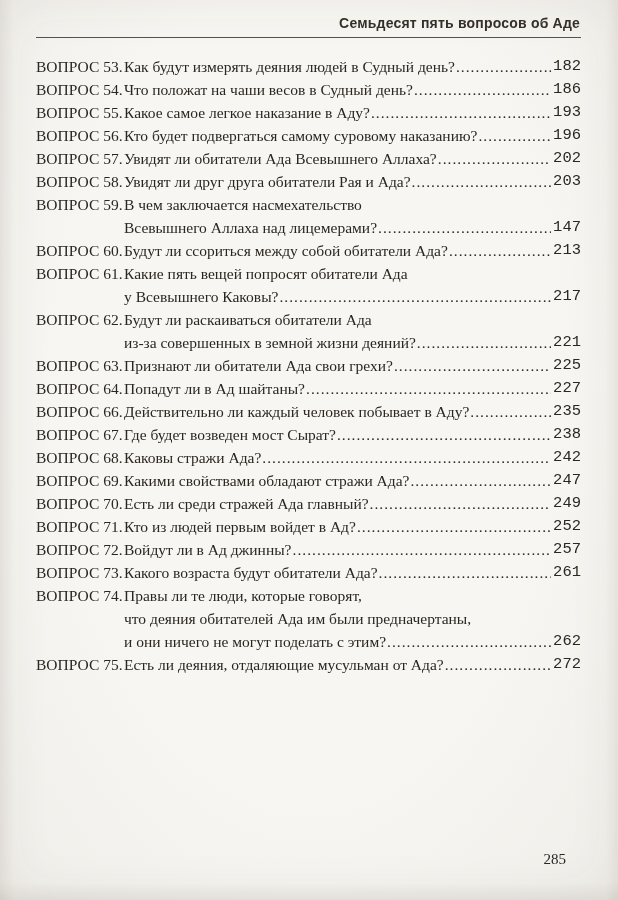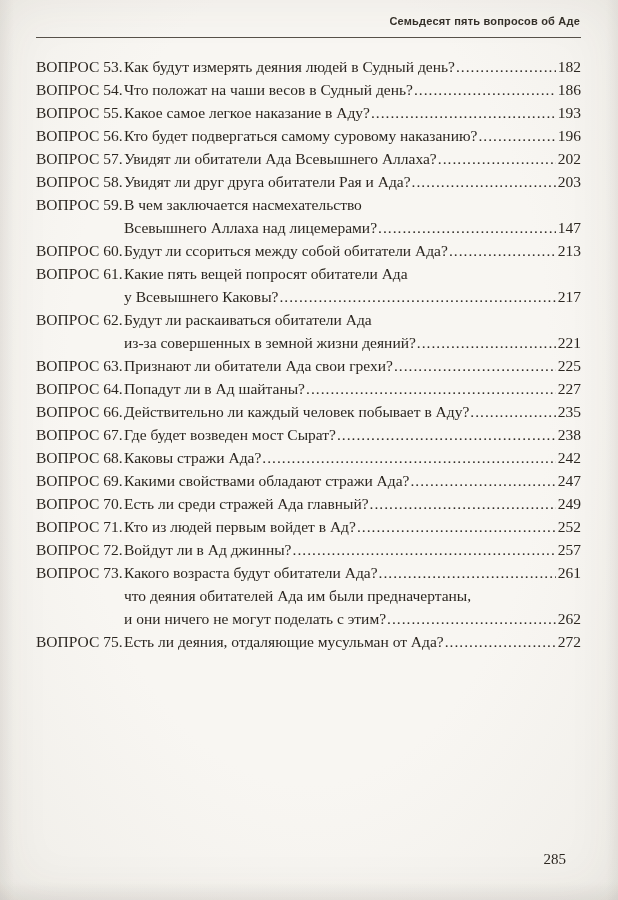--- a/index.html
+++ b/index.html
@@ -21,21 +21,21 @@
     overflow: hidden;
     color: #2b2620;
     font-family: "Liberation Serif", serif;
   }
   .running-head {
     position: absolute;
     top: 15px;
     right: 38px;
     font-family: "Liberation Sans", sans-serif;
     font-weight: bold;
-    font-size: 11px;
+    font-size: 14px;
     letter-spacing: 0.2px;
     color: #343029;
   }
   .head-rule {
     position: absolute;
     top: 37px;
     left: 36px;
     right: 37px;
     height: 0;
     border-top: 1.2px solid #575149;
@@ -72,20 +72,21 @@
     margin: 0 2px 0 1px;
     color: #2e2923;
   }
   .dots::before {
     content: "....................................................................................................................................................................................";
     letter-spacing: 1px;
   }
   .pagenum {
     flex: none;
     text-align: right;
+    font-family: Liberation Mono, monospace;
   }
   .folio {
     position: absolute;
     right: 52px;
     bottom: 32px;
     font-size: 15px;
     color: #2b2620;
     margin-left: 11px;
   }
 </style>
@@ -259,20 +260,24 @@
       </div>
       <div class="entry">
         <div class="line">
           <span class="label">ВОПРОС 73.</span>
           <span class="text">Какого возраста будут обитатели Ада?</span>
           <span class="dots"></span>
           <span class="pagenum">261</span>
         </div>
       </div>
       <div class="entry">
+        <div class="line">
+          <span class="label">ВОПРОС 74.</span>
+          <span class="text">Правы ли те люди, которые говорят,</span>
+        </div>
         <div class="line cont">
           <span class="text">что деяния обитателей Ада им были предначертаны,</span>
         </div>
         <div class="line cont">
           <span class="text">и они ничего не могут поделать с этим?</span>
           <span class="dots"></span>
           <span class="pagenum">262</span>
         </div>
       </div>
       <div class="entry">

